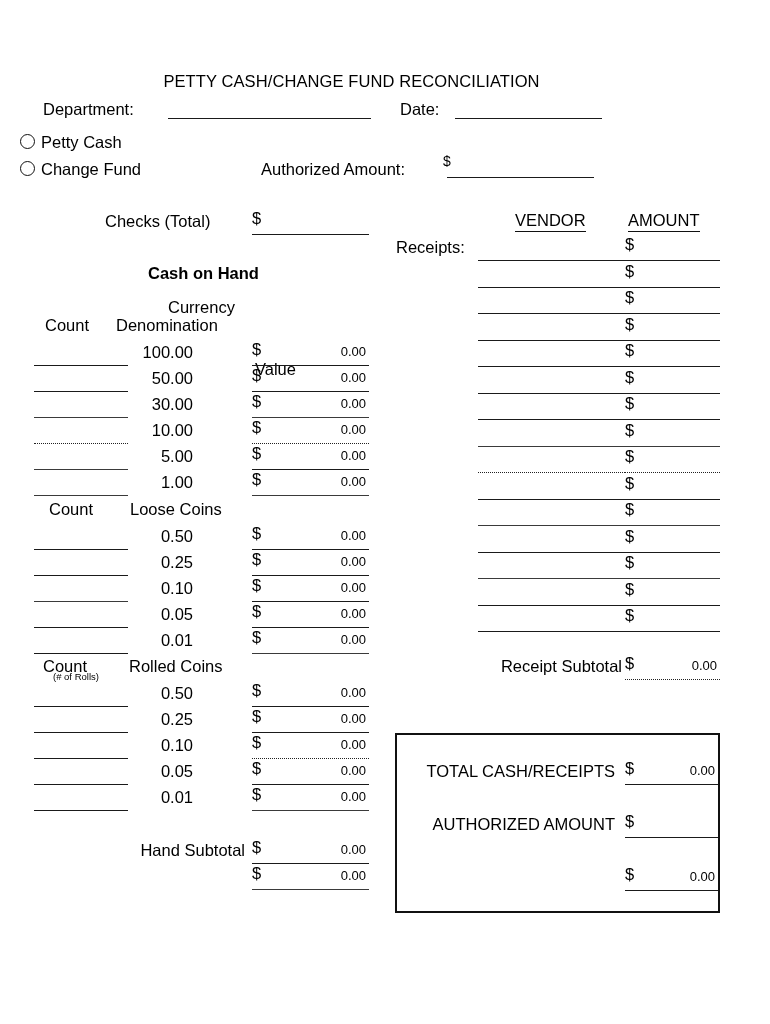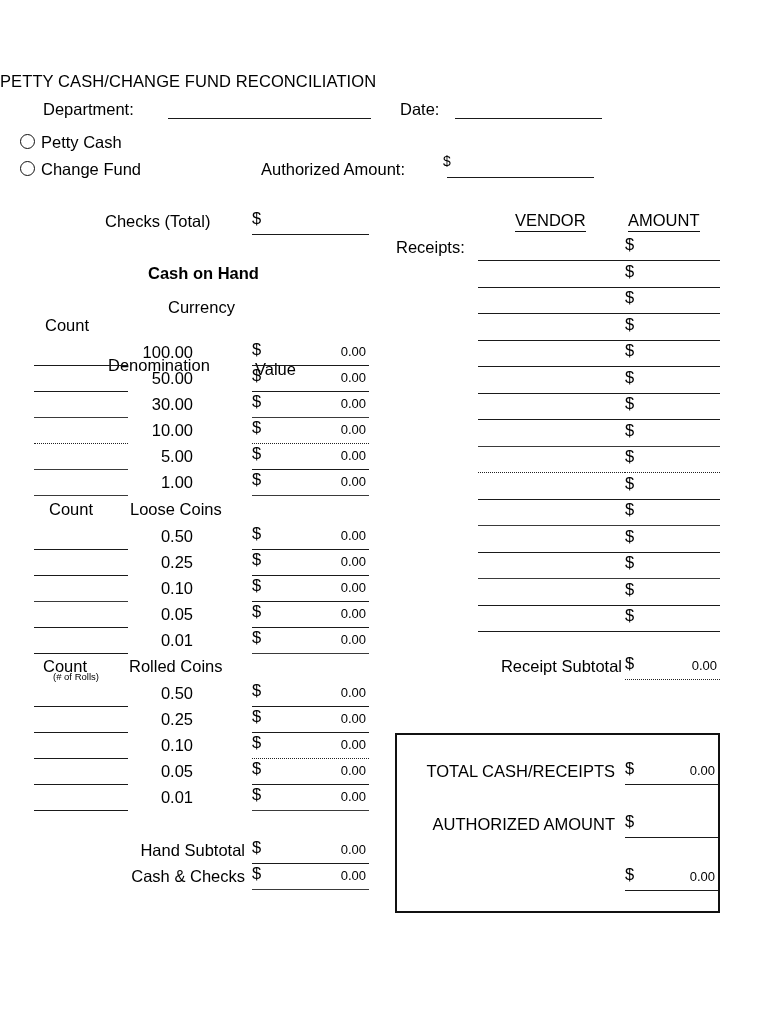--- a/index.html
+++ b/index.html
@@ -22,21 +22,21 @@
     width: 770px;
     height: 1024px;
     background: #fff;
   }
   .abs { position: absolute; }
 
   
   #form-title {
     left: 0; top: 72px;
     width: 703px;
-    text-align: left;
+    text-align: center;
     font-size: 16.5px;
     letter-spacing: 0.1px;
     white-space: nowrap;
   }
 
   
   .radio {
     width: 15px; height: 15px;
     border: 1.8px solid #111;
     border-radius: 50%;
@@ -134,21 +134,21 @@
   <div class="money" style="left:252px; top:210px; width:117px; height:25px;">
     <span class="sym">$</span>
     <span class="val"></span>
     <span class="ln"></span>
   </div>
 
   <div class="abs t t-bold" style="left:148px; top:264px;">Cash on Hand</div>
   <div class="abs t" style="left:168px; top:298px;">Currency</div>
 
   <div class="abs t" style="left:45px; top:316px;">Count</div>
-  <div class="abs t" style="left:108px; top:316px;margin-top:40px;">Denomination</div>
+  <div class="abs t" style="left:116px; top:316px;">Denomination</div>
   <div class="abs t" style="left:255px; top:316px;margin-top:44px;">Value</div>
 
   <div class="abs t r" style="left:100px; top:343px; width:93px;">100.00</div>
   <div class="abs t r" style="left:100px; top:369px; width:93px;">50.00</div>
   <div class="abs t r" style="left:100px; top:395px; width:93px;">30.00</div>
   <div class="abs t r" style="left:100px; top:421px; width:93px;">10.00</div>
   <div class="abs t r" style="left:100px; top:447px; width:93px;">5.00</div>
   <div class="abs t r" style="left:100px; top:473px; width:93px;">1.00</div>
 
   <div class="blank" style="left:34px; top:365px; width:94px;"></div>
@@ -272,21 +272,20 @@
     <span class="ln thin"></span>
   </div>
 
   <div class="abs t r" style="left:60px; top:841px; width:185px;">Hand Subtotal</div>
   <div class="money" style="left:252px; top:839px; width:117px; height:25px;">
     <span class="sym">$</span>
     <span class="val">0.00</span>
     <span class="ln"></span>
   </div>
 
-  <div class="abs t r" style="left:60px; top:867px; width:185px;">Cash &amp; Checks</div>
   <div class="money" style="left:252px; top:865px; width:117px; height:25px;">
     <span class="sym">$</span>
     <span class="val">0.00</span>
     <span class="ln thin"></span>
   </div>
 
   <div class="uhead" style="left:515px; top:211px;">VENDOR</div>
   <div class="uhead" style="left:628px; top:211px;">AMOUNT</div>
 
   <div class="abs t" style="left:396px; top:238px;">Receipts:</div>

